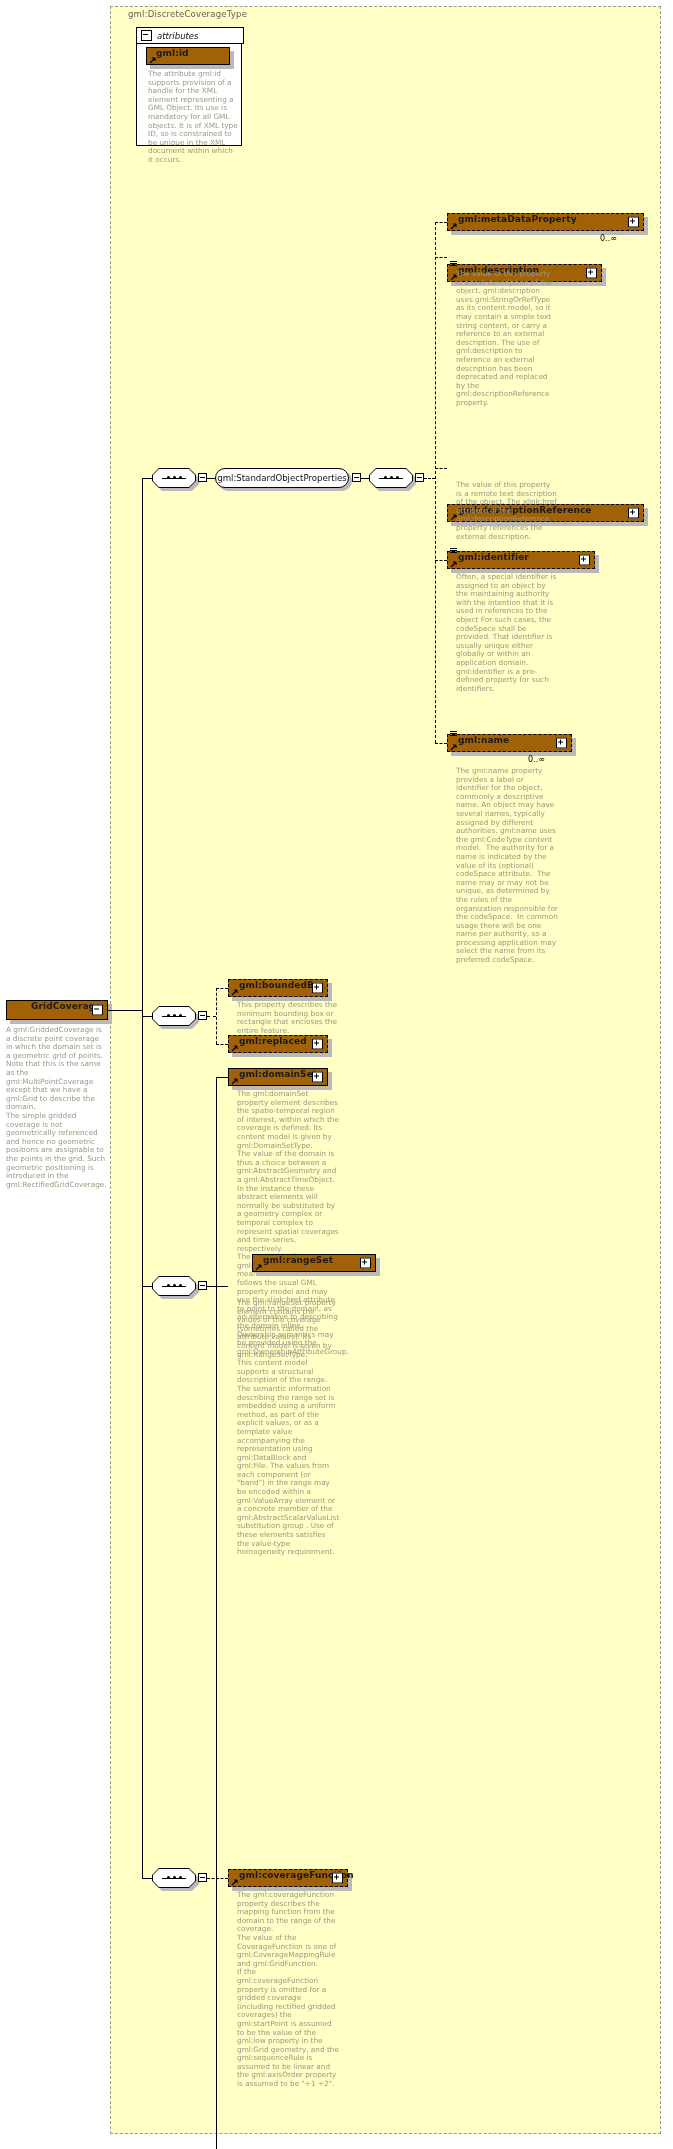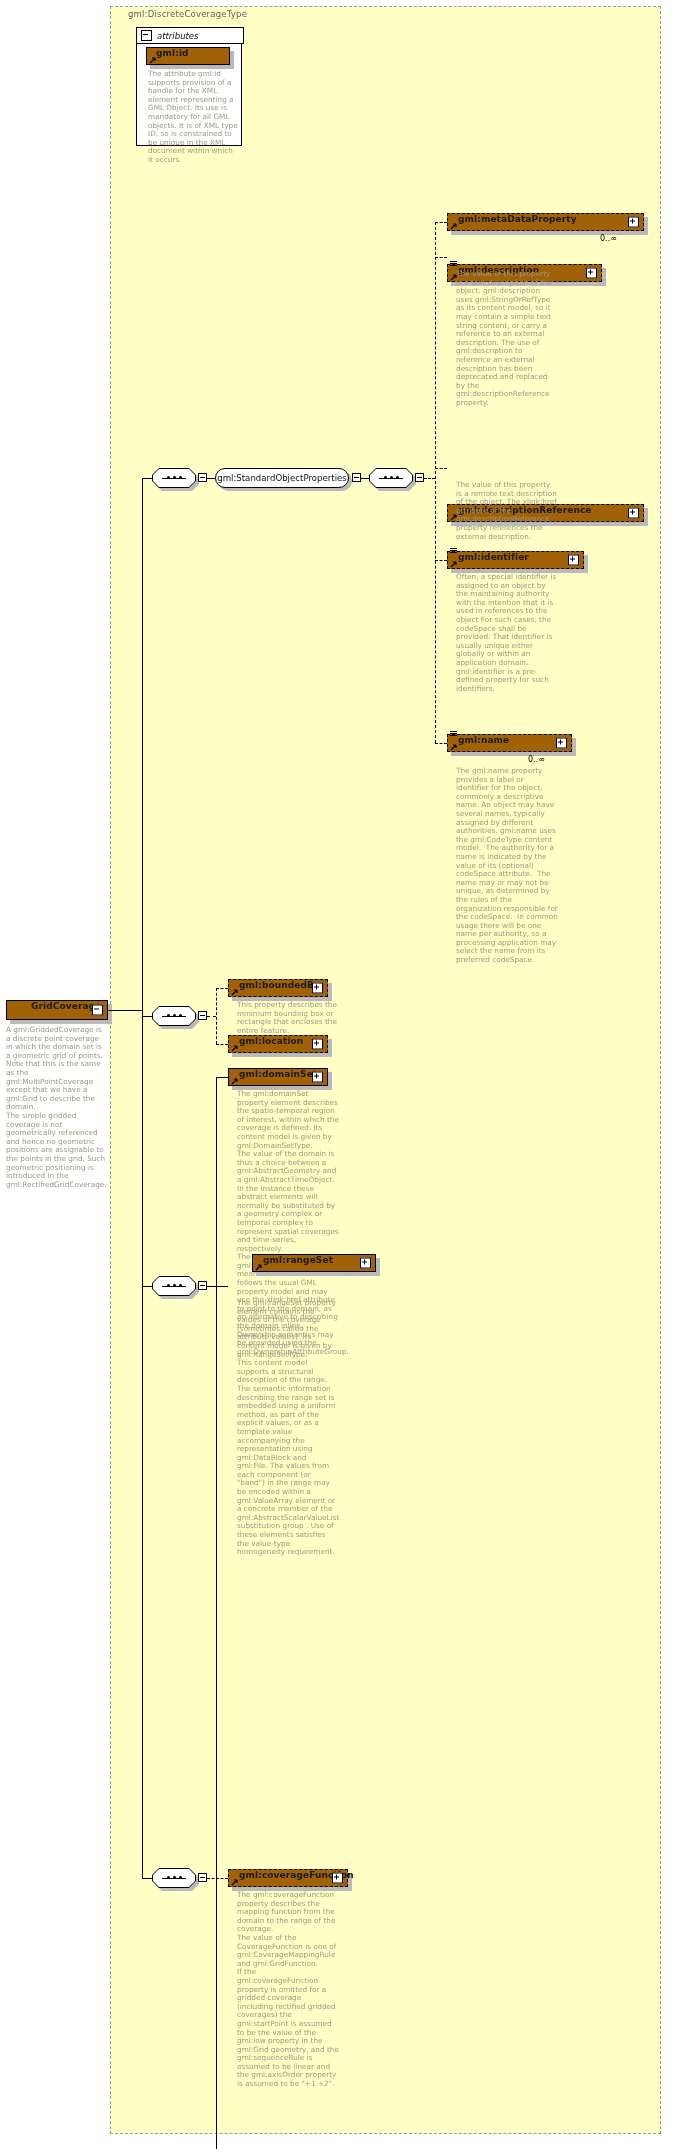--- a/index.html
+++ b/index.html
@@ -231,21 +231,21 @@
           <path d="M1 6 L6 1 M6 1 L3 1 M6 1 L6 4" stroke="#000" stroke-width="1.2" fill="none"></path>
         </svg>
     </span>
     <span class="label">gml:descriptionReference</span>
     <span class="expander plus"></span>
   </div>
 </div>
 <div class="doc" style="left:456px;top:481px;width:102px;">The value of this property is a remote text description of the object. The xlink:href attribute of the gml:descriptionReference property references the external description.</div>
 
 <div class="dl-h" style="left:435px;top:560px;width:12px;"></div>
-<div class="ebox opt" style="left:447px;top:551px;width:137px;height:18px;">
+<div class="ebox opt" style="left:447px;top:551px;width:148px;height:18px;">
   <div class="shadow"></div>
   <div class="body">
     <span class="linesglyph">
         <i></i>
         <i></i>
         <i></i>
       </span>
     <span class="inarrow">
       <svg width="7" height="7" viewBox="0 0 7 7">
           <path d="M1 6 L6 1 M6 1 L3 1 M6 1 L6 4" stroke="#000" stroke-width="1.2" fill="none"></path>
@@ -310,21 +310,21 @@
 
 <div class="dl-h" style="left:216px;top:1044px;width:12px;"></div>
 <div class="ebox opt" style="left:228px;top:1035px;width:100px;height:18px;">
   <div class="shadow"></div>
   <div class="body">
     <span class="inarrow">
       <svg width="7" height="7" viewBox="0 0 7 7">
           <path d="M1 6 L6 1 M6 1 L3 1 M6 1 L6 4" stroke="#000" stroke-width="1.2" fill="none"></path>
         </svg>
     </span>
-    <span class="label">gml:location</span>
+    <span class="label">gml:replaced</span>
     <span class="expander plus"></span>
   </div>
 </div>
 
 <div class="seq" style="left:152px;top:1276px;">
   <div class="sh"></div>
     <div class="octb"></div>
     <div class="octi"></div>
   <div class="dots">
       <div class="ln"></div>

